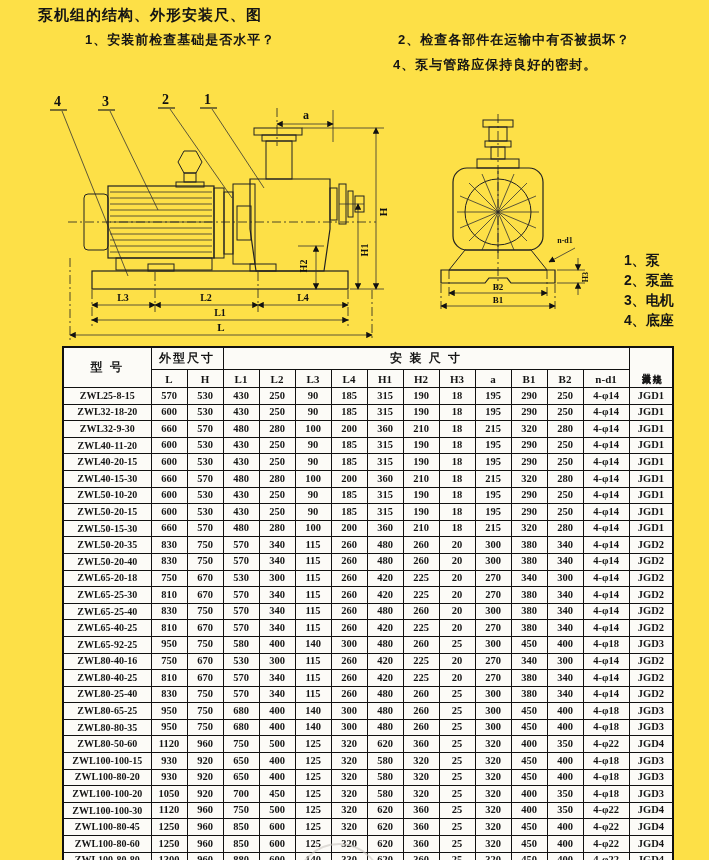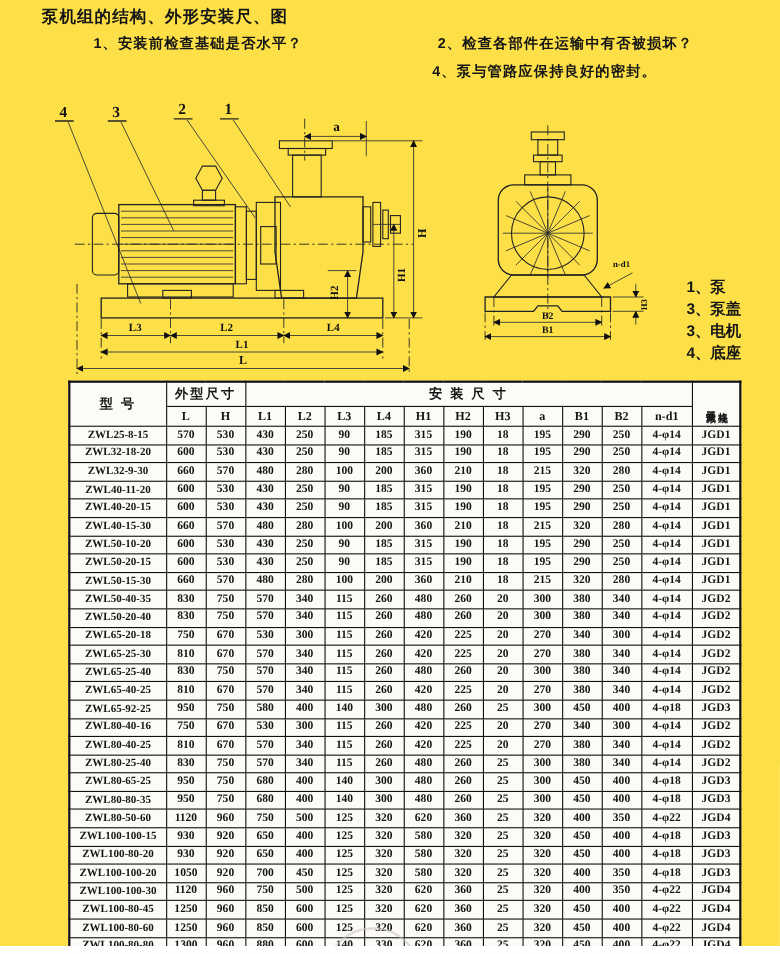--- a/index.html
+++ b/index.html
@@ -192,21 +192,21 @@
 
     <line class="thin" x1="142" y1="158" x2="170" y2="158"></line>
     <line class="thin" x1="142" y1="171" x2="170" y2="171"></line>
     <line class="thin" x1="163" y1="146" x2="163" y2="158" marker-end="url(#ar)"></line>
     <line class="thin" x1="163" y1="183" x2="163" y2="171" marker-end="url(#ar)"></line>
     <text x="173" y="165" font-size="8" text-anchor="middle" transform="rotate(-90 173 165)">H3</text>
   </svg>
 
   <div class="legend">
     <div>1、泵</div>
-    <div>3、泵盖</div>
+    <div>2、泵盖</div>
     <div>3、电机</div>
     <div>4、底座</div>
   </div>
 
   <table class="dims">
     <colgroup>
       <col style="width:88px">
       <col style="width:36px">
         <col style="width:36px">
         <col style="width:36px">
@@ -398,21 +398,21 @@
           <td>360</td>
           <td>210</td>
           <td>18</td>
           <td>215</td>
           <td>320</td>
           <td>280</td>
           <td>4-φ14</td>
           <td>JGD1</td>
         </tr>
         <tr>
-          <td class="model-col">ZWL50-40-35</td>
+          <td class="model-col">ZWL50-20-35</td>
           <td>830</td>
           <td>750</td>
           <td>570</td>
           <td>340</td>
           <td>115</td>
           <td>260</td>
           <td>480</td>
           <td>260</td>
           <td>20</td>
           <td>300</td>

